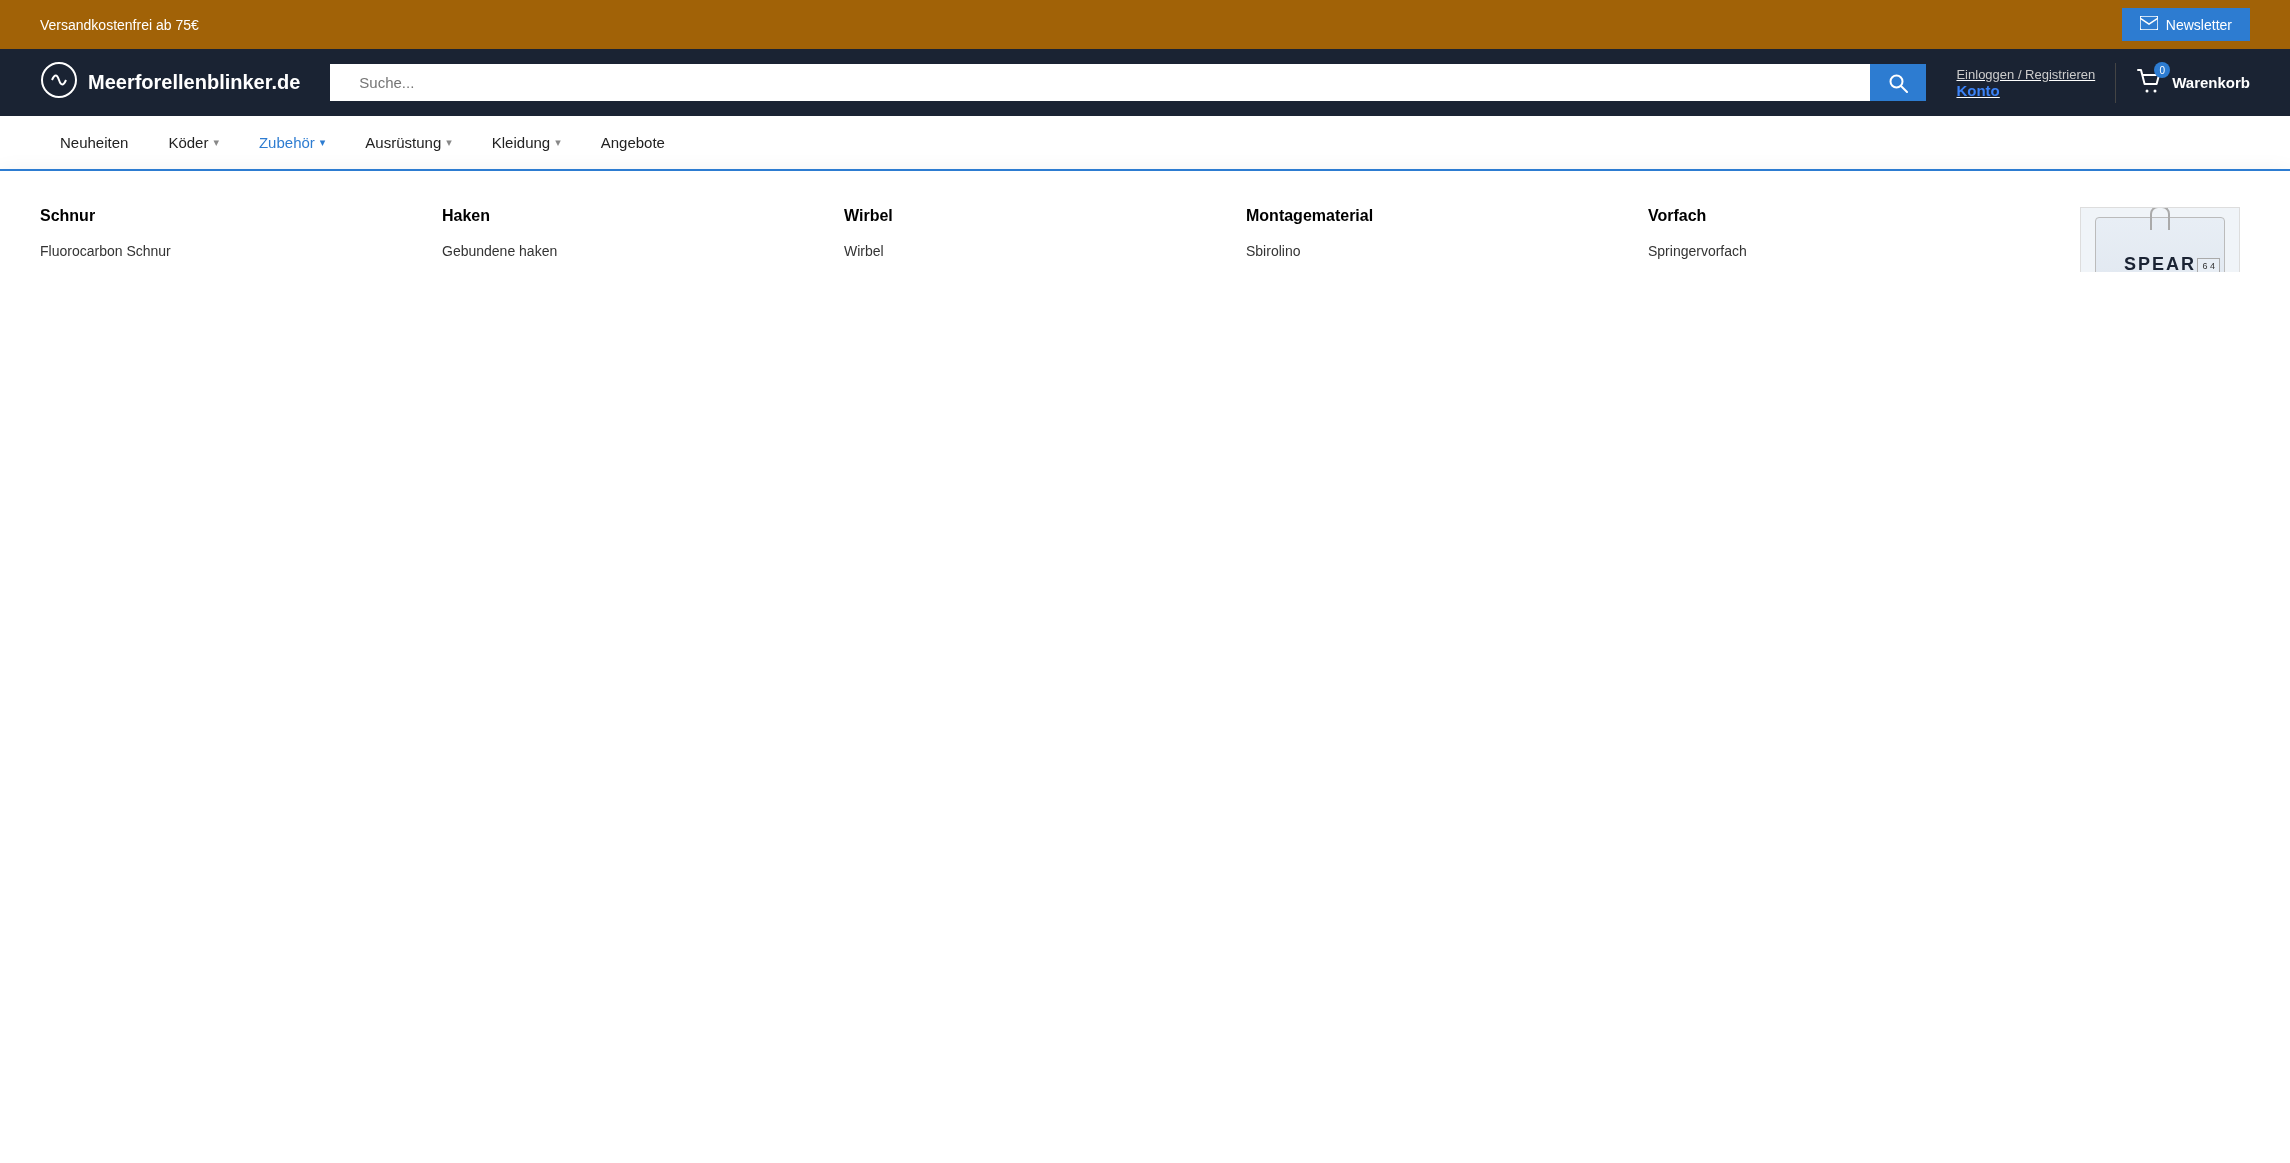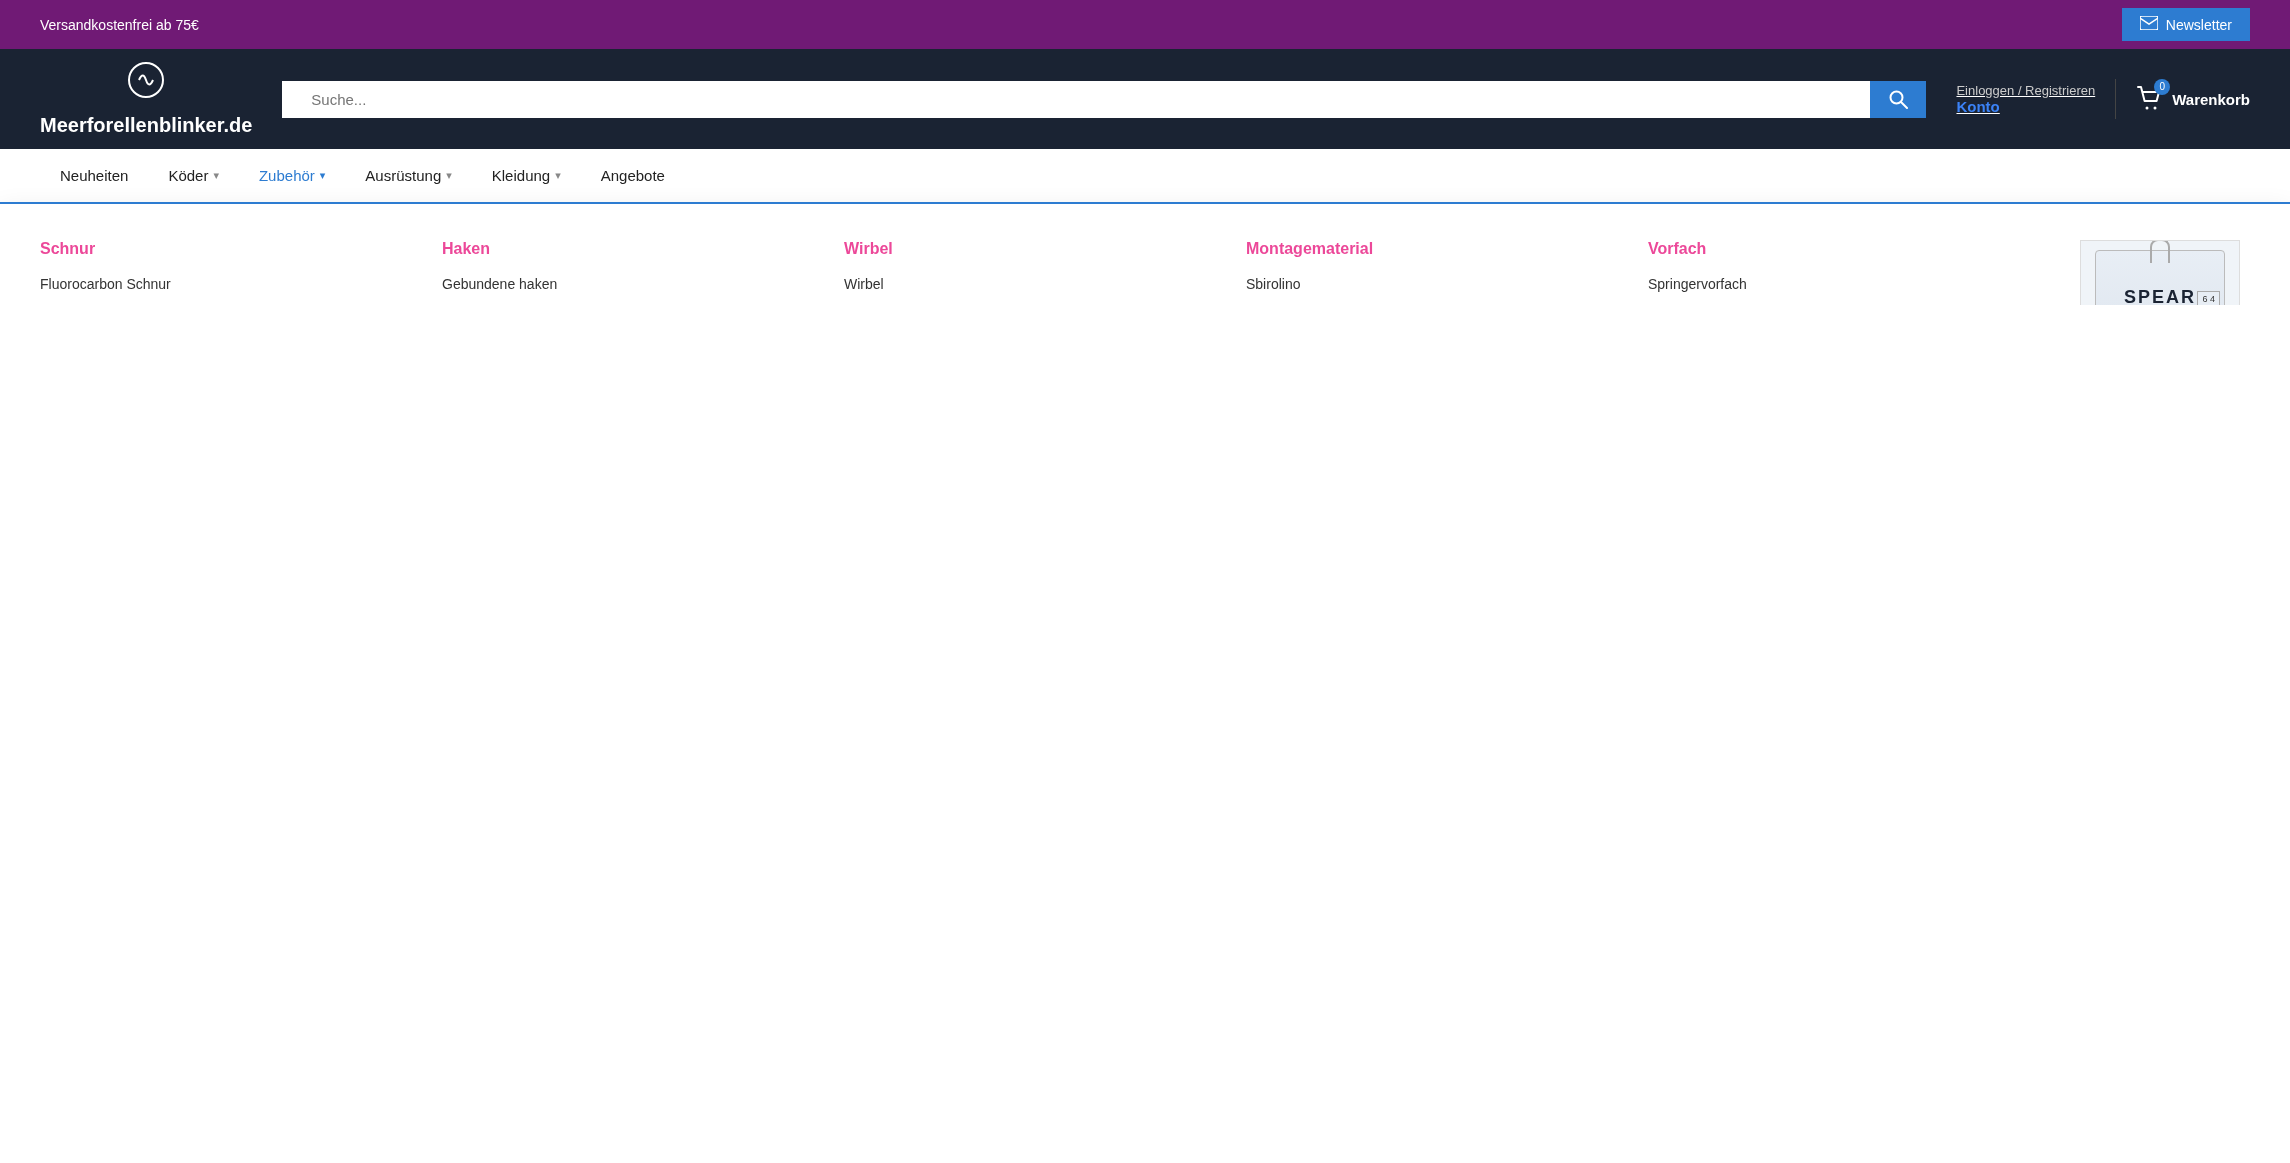--- a/index.html
+++ b/index.html
@@ -1,20 +1,20 @@
 <!DOCTYPE html>
 <html><head>
   <meta charset="utf-8">
   <style>
     * { margin: 0; padding: 0; box-sizing: border-box; }
     body { font-family: Arial, sans-serif; background: #fff; }
 
     
     .top-banner {
-      background: #701a75;
+      background: #a16207;
       color: #fff;
       display: flex;
       align-items: center;
       justify-content: space-between;
       padding: 8px 40px;
       font-size: 14px;
     }
     .newsletter-btn {
       background: #2d7cd1;
       color: #fff;
@@ -36,21 +36,20 @@
       gap: 30px;
     }
     .logo-area {
       display: flex;
       align-items: center;
       gap: 10px;
       color: #fff;
       font-size: 20px;
       font-weight: bold;
       white-space: nowrap;
-      flex-direction: column;
     }
     .search-area {
       flex: 1;
       display: flex;
     }
     .search-input {
       flex: 1;
       padding: 10px 29px;
       font-size: 15px;
       border: none;
@@ -166,21 +165,21 @@
       padding: 36px 40px 40px 40px;
       display: flex;
       gap: 0;
       z-index: 100;
     }
     .dropdown-col {
       flex: 1;
       min-width: 140px;
     }
     .dropdown-col-heading {
-      color: #ec4899;
+      color: #000000;
       font-size: 16px;
       font-weight: bold;
       margin-bottom: 18px;
     }
     .dropdown-link {
       display: block;
       color: #333;
       font-size: 14px;
       margin-bottom: 12px;
       cursor: pointer;

